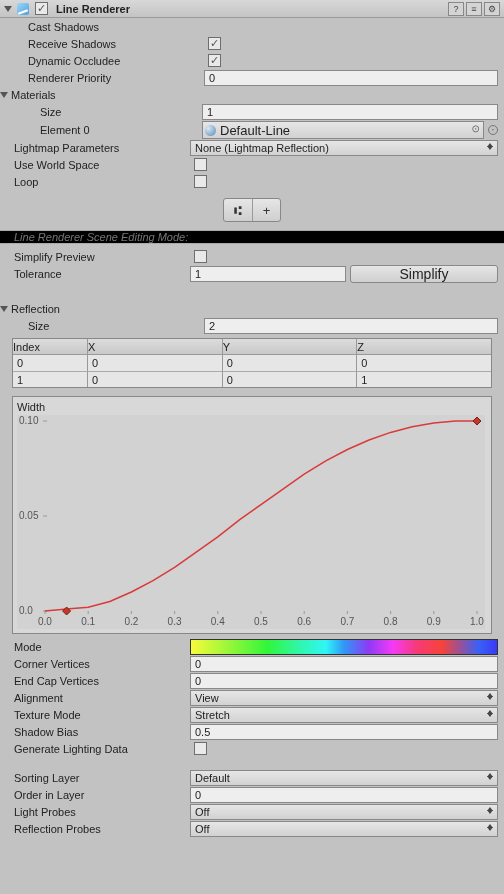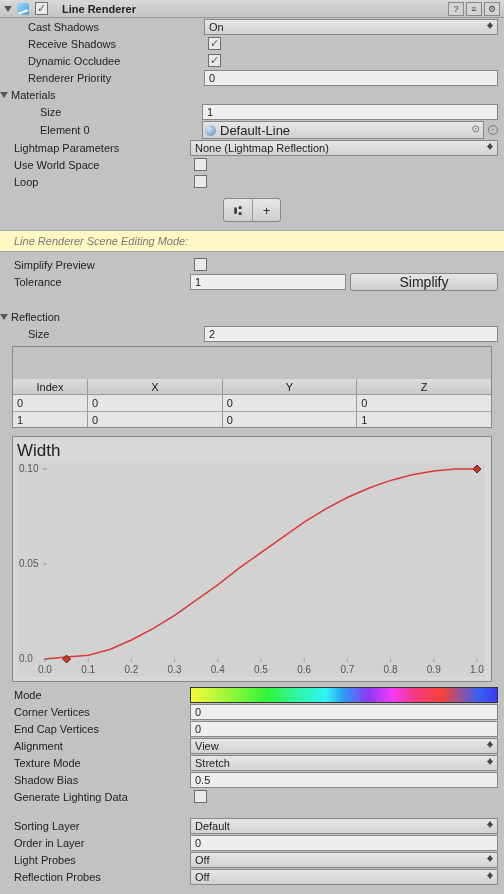--- a/index.html
+++ b/index.html
@@ -62,21 +62,21 @@
   .checkbox.checked::after {
     content: '✓';
     position: absolute;
     left: 1px; top: -1px;
     font-size: 11px;
     color: #555;
   }
   .header-title {
     font-weight: bold;
     font-size: 11px;
-    margin-left: 10px;
+    margin-left: 4px;
   }
   .header-spacer { flex: 1; }
   .header-btn {
     width: 16px; height: 14px;
     border: 1px solid #888;
     background: #d4d4d4;
     margin-left: 2px;
     display: flex;
     align-items: center; justify-content: center;
     font-size: 9px;
@@ -180,57 +180,57 @@
   }
   .seg-b {
     width: 28px; height: 22px;
     display:flex; align-items:center; justify-content:center;
     font-size: 13px;
     color:#333;
   }
   .seg-b + .seg-b { border-left:1px solid #999; }
   .infobar {
     margin: 0 0 4px 0;
-    height: 22px;
+    height: 14px;
     border-top: 1px solid #aaa;
     border-bottom: 1px solid #aaa;
-    background: #fef9c3;
+    background: #000000;
     display:flex; align-items:center;
     padding-left: 14px;
     color: #777;
     font-style: italic;
   }
   .simpbtn {
     height:18px;
     border:1px solid #888; border-radius:3px;
     background: linear-gradient(#e6e6e6, #cfcfcf);
     display:flex; align-items:center; justify-content:center;
     flex:1; margin-left:4px;
     font-size:14px;
   }
   .gap { height: 18px; }
   .tbl { margin: 4px 12px 0 12px; border:1px solid #888; }
   .tbl-hdr, .tbl-row { display:flex; }
   .tbl-hdr > div {
-    text-align:center;
+    text-align:left;
     background: linear-gradient(#dcdcdc,#c9c9c9);
     border-bottom:1px solid #999;
-    height:16px; line-height:16px;margin-top:32px;
+    height:16px; line-height:16px;
   }
   .tbl-hdr > div + div, .tbl-row > div + div { border-left:1px solid #999; }
   .c0 { width: 74px; }
   .cx, .cy, .cz { flex:1; }
   .tbl-row > div {
     height:16px; line-height:16px;
     background:#e6e6e6;
     padding-left:4px;
   }
   .tbl-row + .tbl-row > div { border-top:1px solid #aaa; }
   .curve-box { margin: 8px 12px 4px 12px; border:1px solid #888; background:#d8d8d8; padding:4px; }
-  .curve-title { font-size:17px; margin-bottom:2px; }
+  .curve-title { font-size:11px; margin-bottom:2px; }
   .color-field {
     flex:1; height:16px;
     border:1px solid #333;
     background: linear-gradient(90deg,
       #f8fb3a 0%, #94f63a 13%, #30f63a 25%, #30f6a7 35%,
       #30f6f6 44%, #3097f6 50%, #8d3af6 58%, #f63af6 66%,
       #f63a75 74%, #f6433a 82%, #3a60f6 94%, #3a3af6 100%);
   }
   svg { display:block; }
 </style>
@@ -245,23 +245,20 @@
     <span class="checkbox checked"></span>
     <span class="header-title">Line Renderer</span>
     <span class="header-spacer"></span>
     <span class="header-btn">?</span>
     <span class="header-btn">≡</span>
     <span class="header-btn">⚙</span>
   </div>
 
   <div class="row sub">
     <div class="lbl">Cast Shadows</div>
-    <div class="ctrl">
-        <div class="dd">On</div>
-      </div>
   </div>
 
   <div class="row sub">
     <div class="lbl">Receive Shadows</div>
     <div class="ctrl">
         <span class="checkbox checked"></span>
       </div>
   </div>
 
   <div class="row sub">

